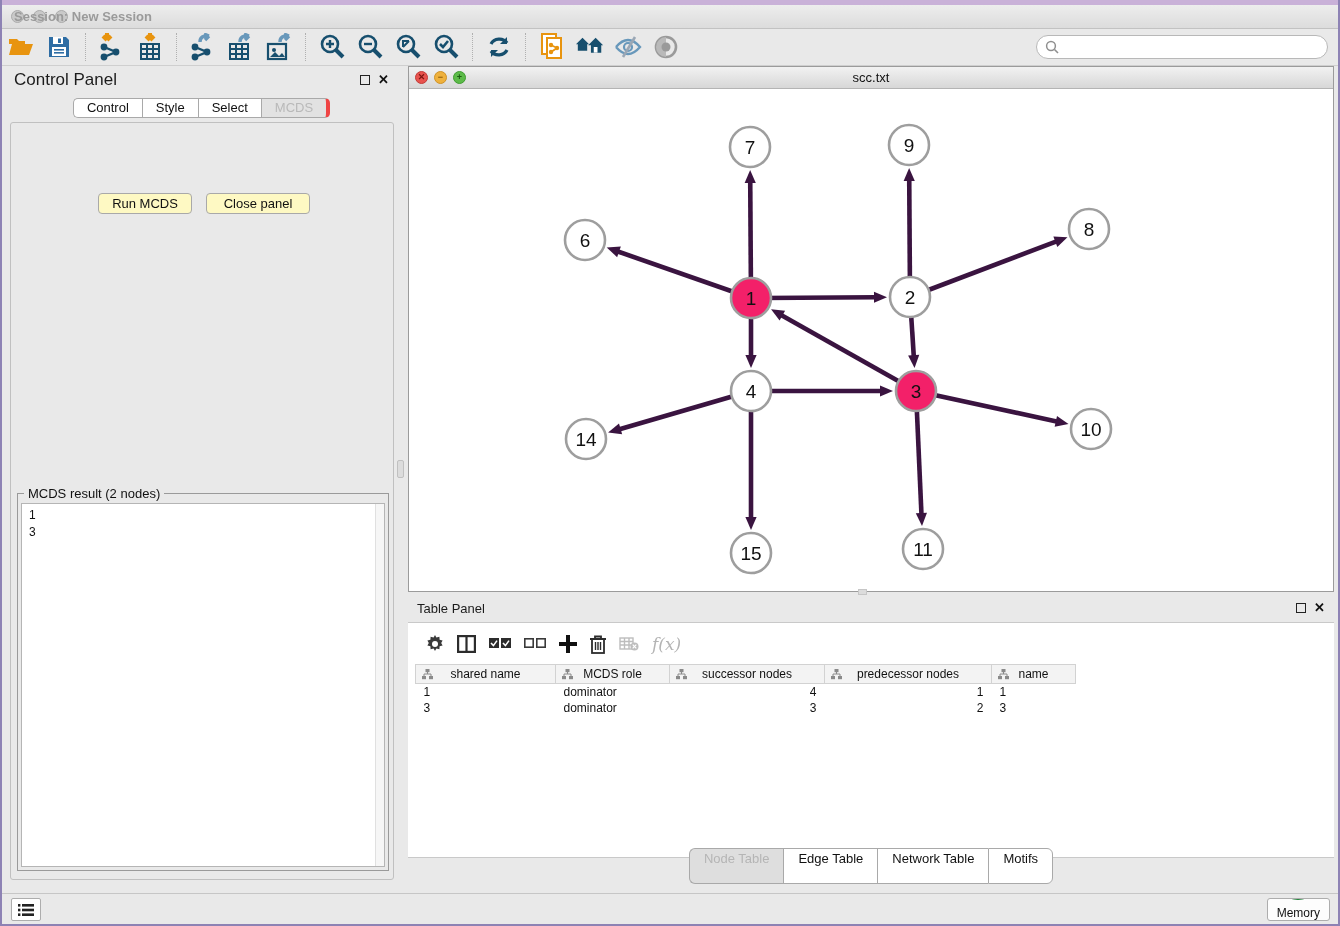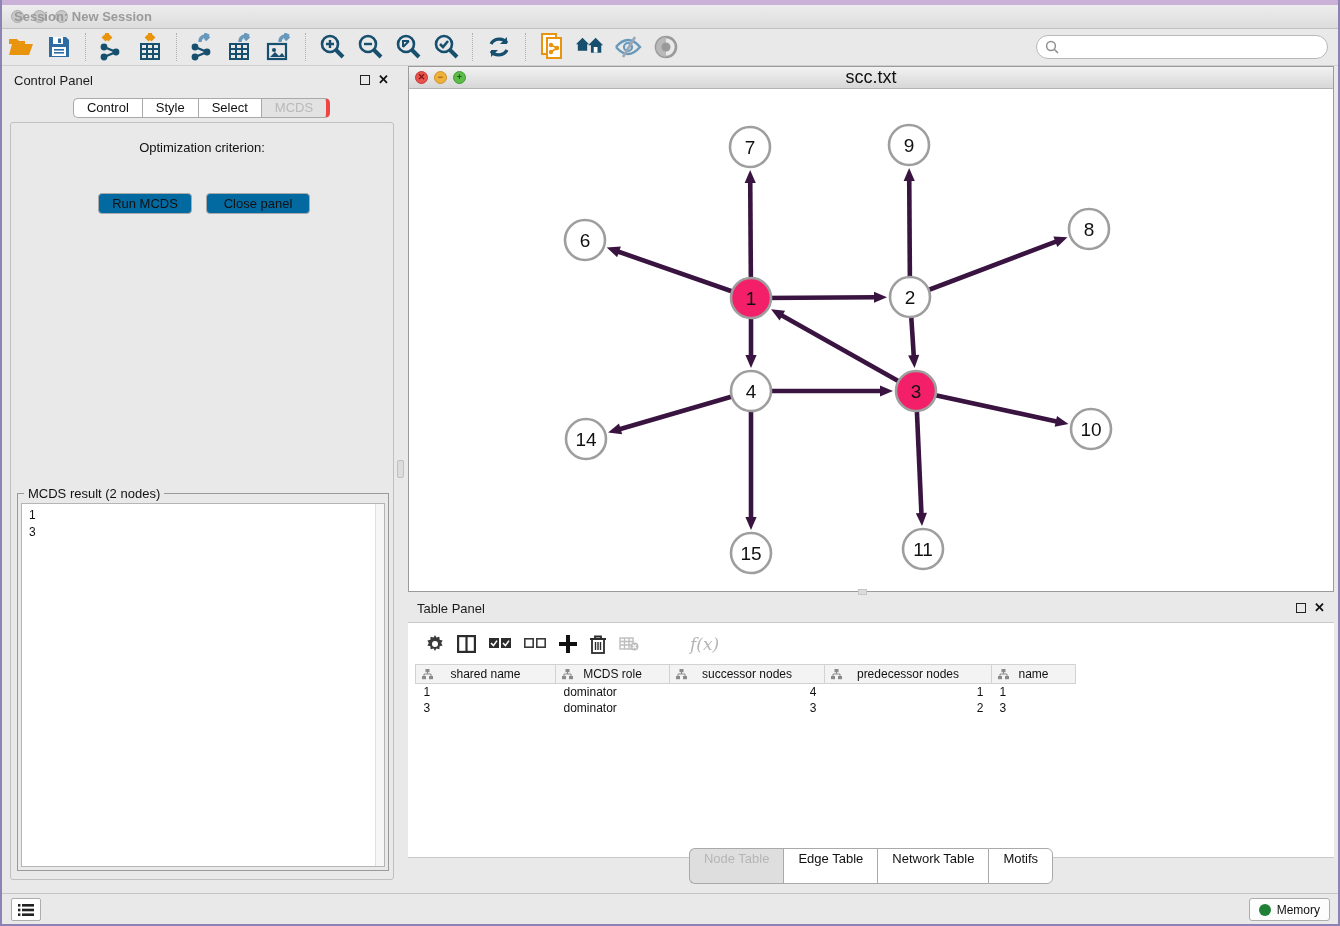--- a/index.html
+++ b/index.html
@@ -27,38 +27,38 @@
     margin:0 4px; cursor:default; }
   .tb-sep { width:1px; height:28px; border-left:1px dotted #b0b0b0; margin:0 7px; }
   #search-box { position:absolute; right:10px; top:6px; width:292px; height:24px;
     background:#fff; border:1px solid #b8b8b8; border-radius:12px;
     display:flex; align-items:center; padding-left:8px; }
   #search-box input { border:none; outline:none; font-size:12px; width:250px; background:transparent; }
 
   
   #control-panel { position:absolute; left:2px; top:66px; width:399px; height:827px; background:#e9e9e9; }
   #cp-header { height:28px; display:flex; align-items:center; padding:0 12px; }
-  #cp-title { font-size:13px; color:#1c1c1c; }
+  #cp-title { font-size:17px; color:#1c1c1c; }
   .panel-btns { margin-left:auto; display:flex; align-items:center; gap:8px; }
   .float-btn { width:10px; height:10px; border:1.5px solid #222; display:inline-block; }
   .close-btn { font-size:13px; font-weight:bold; color:#111; line-height:10px; }
   #cp-tabs { display:flex; justify-content:center; height:20px; margin-top:4px; position:relative; z-index:2; }
   .cp-tab { font-size:13px; padding:1px 13px 2px; background:#fff; border:1px solid #a9a9a9;
     border-right:none; color:#111; display:flex; align-items:center; }
   .cp-tab:first-child { border-radius:5px 0 0 5px; }
   .cp-tab:last-child { border-right:4px solid #ef4444; border-radius:0 5px 5px 0; }
   .cp-tab.selected { background:#e2e2e2; color:#b9b9b9; }
   #cp-body { position:absolute; left:8px; top:56px; width:384px; height:758px;
     border:1px solid #c0c0c0; border-radius:3px; background:#e9e9e9; }
   #opt-label { text-align:center; font-size:13px; color:#111; margin-top:17px; }
   #criterion-select { position:absolute; left:36px; top:37px; width:308px; height:22px;
     background:#fff; border:1px solid #a9a9a9; border-radius:5px;
     display:flex; align-items:center; font-size:13px; padding-left:10px; color:#111; }
   #criterion-stepper { margin-left:auto; margin-right:7px; display:flex; flex-direction:column; gap:1px; }
-  .btn { position:absolute; height:21px; background:#0369a1; border:1px solid #a9a9a9;
+  .btn { position:absolute; height:21px; background:#fef9c3; border:1px solid #a9a9a9;
     border-radius:4px; font-size:13px; color:#111; display:flex; align-items:center; justify-content:center; }
   #run-btn { left:87px; top:70px; width:94px; }
   #close-panel-btn { left:195px; top:70px; width:104px; }
   #result-group { position:absolute; left:6px; top:370px; width:372px; height:378px;
     border:1px solid #9a9a9a; }
   #result-legend { position:absolute; left:6px; top:-8px; background:#e9e9e9; padding:0 4px;
     font-size:13px; color:#111; }
   #result-box { position:absolute; left:3px; top:9px; width:364px; height:364px; background:#fff;
     border:1px solid #b5b5b5; }
   #result-lines { font-size:12px; color:#111; padding:3px 7px; line-height:17px;
@@ -76,32 +76,32 @@
   #net-window { position:absolute; left:408px; top:66px; width:926px; height:526px;
     border:1px solid #9b9b9b; background:#fff; }
   #net-titlebar { height:22px; background:linear-gradient(#f2f2f2,#d7d7d7);
     border-bottom:1px solid #b4b4b4; position:relative; display:flex; align-items:center; }
   .mini-traffic { width:13px; height:13px; border-radius:50%; margin-left:6px;
     display:flex; align-items:center; justify-content:center;
     font-size:9px; font-weight:bold; line-height:9px; }
   .mt-red { background:#e8534e; border:1px solid #c23b37; color:#7e1410; }
   .mt-yellow { background:#efb13c; border:1px solid #cf9226; color:#8a5a08; }
   .mt-green { background:#5dbb49; border:1px solid #3f9c30; color:#1c5c10; }
-  #net-title { position:absolute; left:0; width:100%; text-align:center; font-size:18px; color:#111; }
+  #net-title { position:absolute; left:0; width:100%; text-align:center; font-size:13px; color:#111; }
   #graph-svg { display:block; }
 
   
   #table-panel { position:absolute; left:408px; top:596px; width:926px; height:294px; background:#e9e9e9; }
   #tp-header { height:24px; display:flex; align-items:center; padding:0 9px; }
   #tp-title { font-size:13px; color:#1c1c1c; }
   #tp-content { position:absolute; left:0; top:26px; width:926px; height:236px; background:#fff;
     border-top:1px solid #c9c9c9; border-bottom:1px solid #c9c9c9; }
   #tp-toolbar { display:flex; align-items:center; gap:13px; padding:10px 0 9px 18px; }
   .tp-icon { display:flex; align-items:center; justify-content:center; height:22px; }
-  #fx-label { font-family:"DejaVu Serif", serif; font-style:italic; font-size:17px; color:#b4b4b4;margin-left:38px; }
+  #fx-label { font-family:"DejaVu Serif", serif; font-style:italic; font-size:17px; color:#b4b4b4; }
   #node-table { margin-left:7px; border-collapse:collapse; }
   #node-table th { background:#f3f3f3; border:1px solid #d2d2d2; font-weight:normal;
     font-size:12px; color:#111; height:19px; position:relative; }
   #node-table th .hdr-inner { display:flex; align-items:center; justify-content:center; gap:5px; }
   #node-table th .sort-glyph { position:absolute; left:6px; top:4px; }
   #node-table td { font-size:12px; color:#111; height:16px; padding:0 8px; }
   td.al-right { text-align:right; padding-right:11px; }
   #tp-tabs { position:absolute; left:0; bottom:6px; width:926px; display:flex; justify-content:center; }
   .tp-tab { font-size:13px; padding:2px 14px 17px; background:#fff; border:1px solid #a9a9a9;
     border-right:none; color:#111; }
@@ -109,21 +109,21 @@
   .tp-tab:last-child { border-right:1px solid #a9a9a9; border-radius:0 6px 6px 0; }
   .tp-tab.selected { background:#dedede; color:#b5b5b5; }
 
   
   #status-bar { position:absolute; left:2px; top:893px; width:1336px; height:31px;
     background:#e9e9e9; border-top:1px solid #c6c6c6; }
   #list-btn { position:absolute; left:9px; top:4px; width:30px; height:23px; background:#fff;
     border:1px solid #adadad; border-radius:2px; display:flex; align-items:center; justify-content:center; }
   #memory-btn { position:absolute; right:8px; top:4px; height:23px; background:#fdfdfd;
     border:1px solid #adadad; border-radius:3px; display:flex; align-items:center;
-    padding:0 9px; gap:6px; font-size:12px; color:#111; }
+    padding:0 9px; gap:6px; font-size:12px; color:#111;flex-direction:column; }
   #memory-dot { width:12px; height:12px; border-radius:50%; background:#208038; }
 </style>
 </head>
 <body>
 
 <div id="frame-top"></div>
 <div id="frame-left"></div>
 <div id="frame-right"></div>
 <div id="frame-bottom"></div>
 
@@ -284,21 +284,20 @@
       <span class="close-btn">✕</span>
     </span>
   </div>
   <div id="cp-tabs">
     <div class="cp-tab">Control</div>
     <div class="cp-tab">Style</div>
     <div class="cp-tab">Select</div>
     <div class="cp-tab selected">MCDS</div>
   </div>
   <div id="cp-body">
-    <div id="opt-label">Optimization criterion:</div>
     <div class="btn" id="run-btn">Run MCDS</div>
     <div class="btn" id="close-panel-btn">Close panel</div>
     <div id="result-group">
       <span id="result-legend">MCDS result (2 nodes)</span>
       <div id="result-box">
         <pre id="result-lines">1
 3</pre>
         <div id="result-scroll"></div>
       </div>
     </div>

